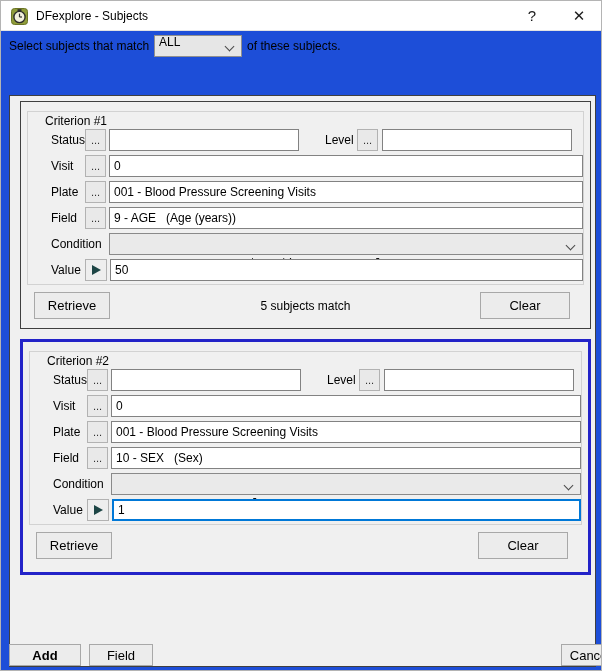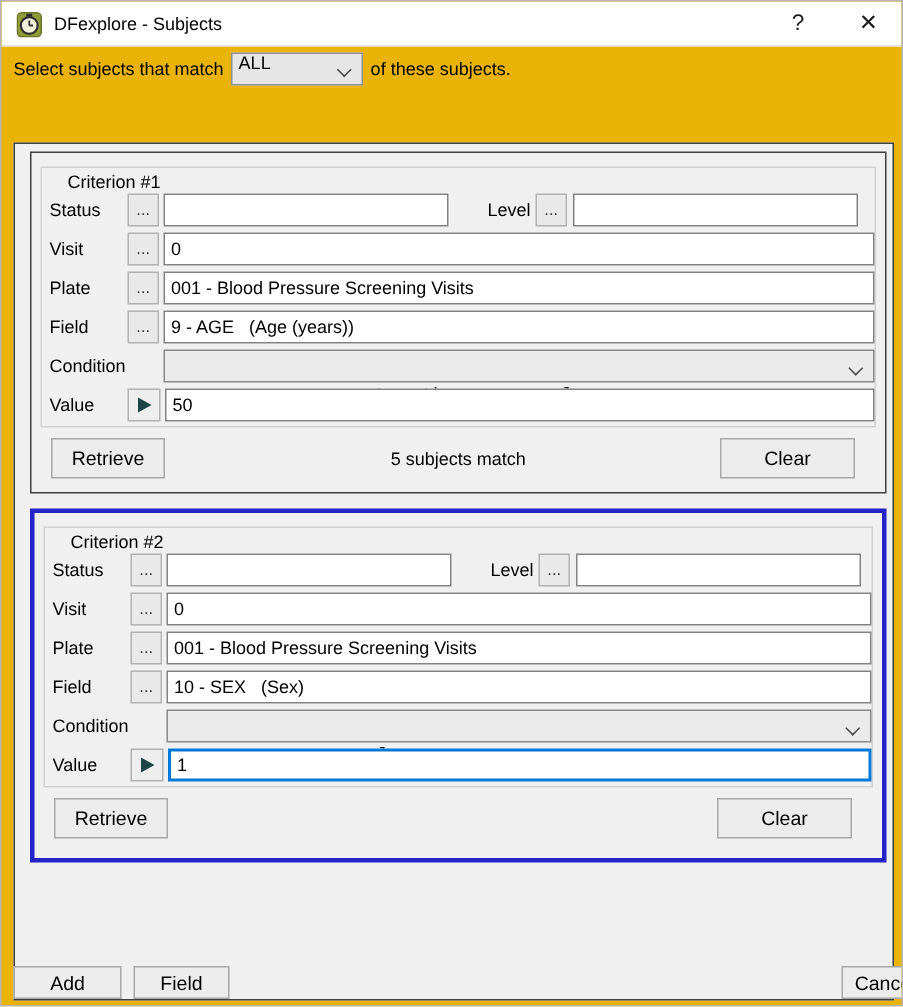--- a/index.html
+++ b/index.html
@@ -1,19 +1,19 @@
 <!DOCTYPE html>
 <html><head>
 <meta charset="utf-8">
 <style>
   * { margin:0; padding:0; box-sizing:border-box; }
   html,body { width:602px; height:671px; }
   body { font-family:"Liberation Sans", sans-serif; background:#ffffff; }
 
-  .dialog { position:relative; width:602px; height:671px; background:#eab308;
+  .dialog { position:relative; width:602px; height:671px; background:#1d4ed8;
             border:1px solid #b4b4b4; overflow:hidden; }
 
   
   .titlebar { position:absolute; left:0; top:0; width:100%; height:30px;
               background:#ffffff; border-bottom:1px solid #e3e3e3; }
   .app-icon { position:absolute; left:10px; top:7px; width:17px; height:17px; }
   .title-text { position:absolute; left:35px; top:8px; font-size:12px; color:#000; }
   .tb-btn { position:absolute; top:0; width:32px; height:30px; background:transparent;
             border:none; font-size:15px; color:#1a1a1a; text-align:center; line-height:30px;
             font-family:"Liberation Sans", sans-serif; }
@@ -46,21 +46,21 @@
               background:#f0f0f0; font-size:12px; color:#000; }
 
   .row { position:absolute; left:0; right:0; height:22px; }
   .r-status    { top:27px; }
   .r-visit     { top:53px; }
   .r-plate     { top:79px; }
   .r-field     { top:105px; }
   .r-condition { top:131px; }
   .r-value     { top:157px; }
 
-  .rl { position:absolute; left:12px; top:4px; font-size:12px; color:#000; }
+  .rl { position:absolute; left:30px; top:4px; font-size:12px; color:#000; }
   .lvl-label { left:304px; }
 
   .browse { position:absolute; left:64px; top:0; width:21px; height:22px;
             background:#e9e9e9; border:1px solid #b2b2b2; font-size:11px; color:#333;
             line-height:16px; text-align:center; font-family:"Liberation Sans",sans-serif; }
   .lvl-browse { left:336px; }
 
   .rinput { position:absolute; left:88px; right:7px; top:0; height:22px;
             border:1px solid #828282; background:#fff; font-size:12px; color:#000;
             padding:0 4px; font-family:"Liberation Sans",sans-serif; }
@@ -82,21 +82,21 @@
   .valinput { left:89px; }
 
   .btn { background:#ececec; border:1px solid #a8a8a8; font-size:13px; color:#000;
          font-family:"Liberation Sans",sans-serif; }
   .retrieve { position:absolute; left:13px; top:190px; width:76px; height:27px; }
   .clearbtn { position:absolute; right:20px; top:190px; width:90px; height:27px; }
   .matchtxt { position:absolute; left:0; right:0; top:197px; text-align:center;
               font-size:12px; color:#000; }
 
   
-  .f-add    { position:absolute; left:8px;   top:643px; width:72px; height:22px; }
+  .f-add    { position:absolute; left:8px;   top:643px; width:72px; height:22px;font-weight:bold; }
   .f-remove { position:absolute; left:88px;  top:643px; width:64px; height:22px; }
   .f-done   { position:absolute; left:438px; top:678px; width:84px; height:34px;
               border:2px solid #ef4444; }
   .f-cancel { position:absolute; left:536px; top:643px; width:58px; height:22px;margin-left:24px; }
 </style>
 </head>
 <body>
 
 <div class="dialog">
 

